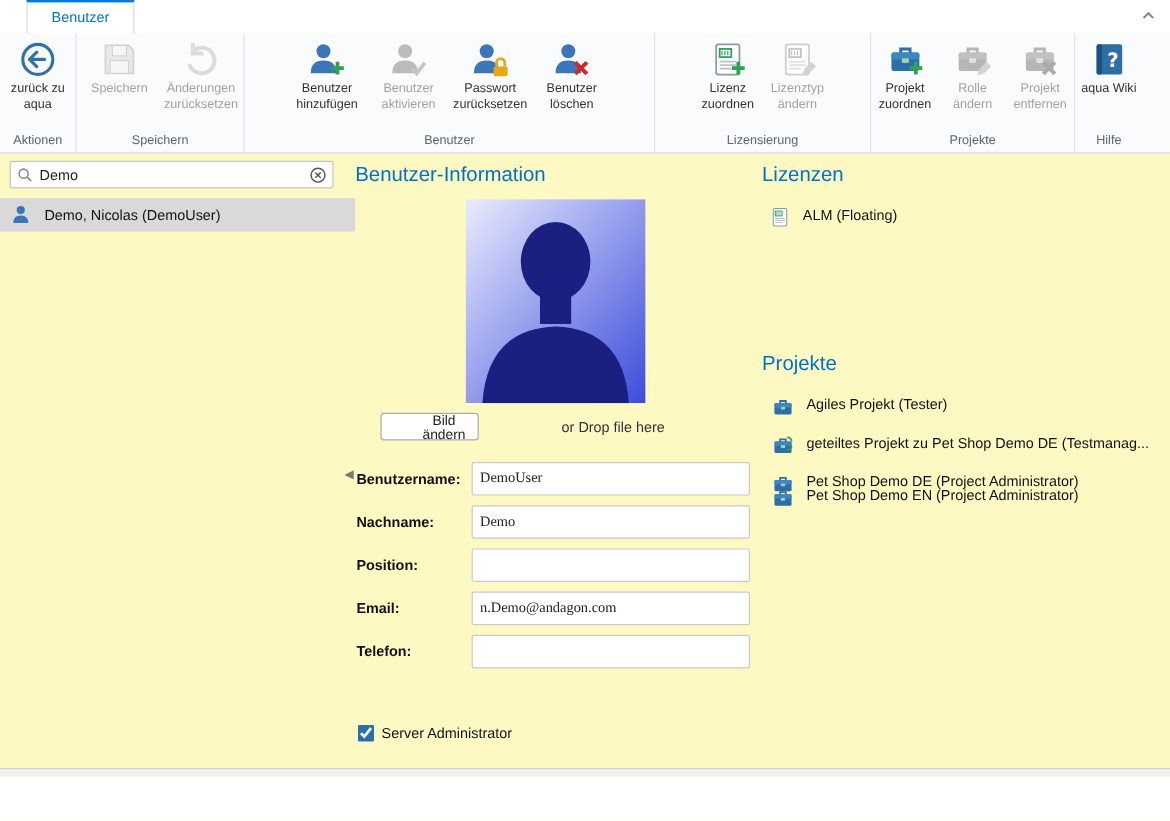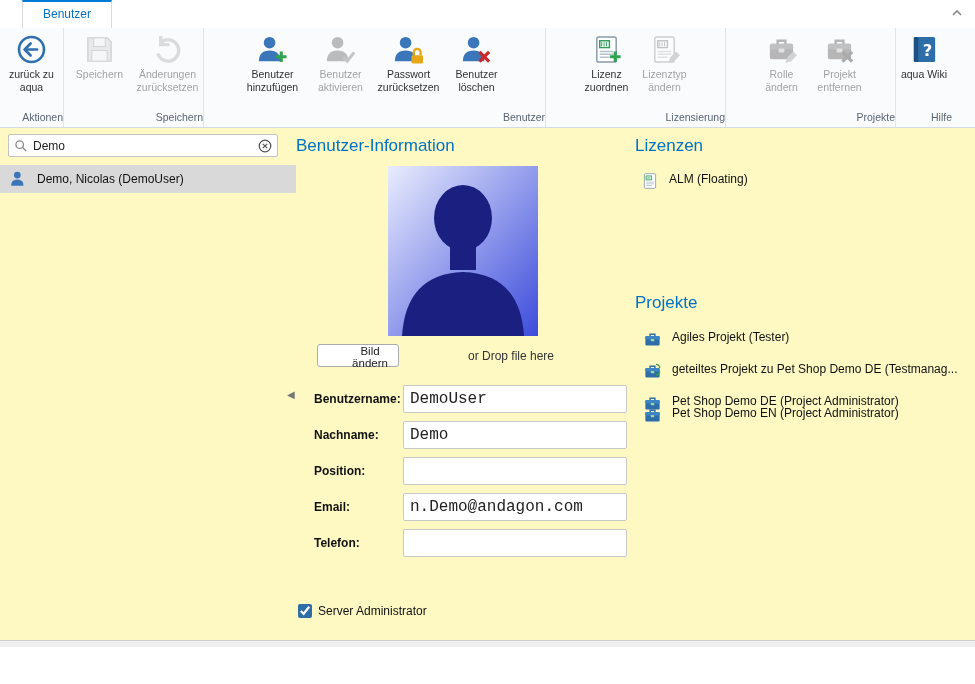--- a/index.html
+++ b/index.html
@@ -12,21 +12,21 @@
   .app-tab { position:absolute; left:22px; top:0; height:28px; padding:0 20px; background:#fff;
              border-top:2px solid #0079d7; border-left:1px solid #d9d9d9; border-right:1px solid #d9d9d9;
              color:#0072c6; font-size:12px; line-height:25px; cursor:default; }
   .collapse-ribbon { position:absolute; right:10px; top:5px; width:16px; height:16px; color:#888; }
 
   
   .ribbon { position:absolute; left:0; top:28px; width:975px; height:100px; background:#fafbfd;
             border-bottom:1px solid #d4dbe3; display:flex; }
   .rgroup { height:100%; display:flex; flex-direction:column; border-right:1px solid #e0e4e9; }
   .rbuttons { flex:1; display:flex; justify-content:center; align-items:stretch; }
-  .rgroup-label { font-size:10.5px; color:#5a6570; text-align:right; height:17px; line-height:15px; }
+  .rgroup-label { font-size:10.5px; color:#5a6570; text-align:center; height:17px; line-height:15px; }
   .rbtn { width:68px; display:flex; flex-direction:column; align-items:center; padding-top:6px; cursor:pointer; }
   .rbtn.narrow { width:58px; }
   .rbtn .ric { width:31px; height:31px; flex:0 0 auto; }
   .rbtn .rlabel { font-size:10.5px; line-height:12.5px; text-align:center; color:#333; margin-top:3px; }
   .rbtn.disabled { opacity:.45; filter:grayscale(1); pointer-events:none; }
 
   
   .searchbox { position:absolute; left:8px; top:134px; width:270px; height:23px; border:1px solid #c3c3c3;
                border-radius:2px; background:#fff; }
   .searchbox input { position:absolute; left:24px; top:0; width:218px; height:21px; border:none; outline:none;
@@ -40,24 +40,24 @@
 
   
   .sec-title { position:absolute; font-size:17px; color:#0072c6; }
   .avatar { position:absolute; left:388px; top:166px; width:150px; height:170px; cursor:pointer; }
   .btn-bild { position:absolute; left:317px; top:344px; width:82px; height:23px; background:#fff;
               border:1px solid #ababab; border-radius:3px; font-size:11.5px; color:#222;
               font-family:"Liberation Sans",sans-serif; cursor:pointer;padding-left:24px; }
   .drop-hint { position:absolute; left:468px; top:349px; font-size:12px; color:#333; }
   .collapse-arrow { position:absolute; left:287px; top:389px; font-size:10px; color:#777; }
   .form { position:absolute; left:297px; top:387px; width:330px; }
-  .frow { display:flex; align-items:center; height:23px; margin-bottom:13px;margin-left:17px; }
+  .frow { display:flex; align-items:center; height:23px; margin-bottom:13px; }
   .frow label { width:96px; font-size:12px; font-weight:bold; color:#111; }
   .frow input { width:232px; height:23px; border:1px solid #c9c9c9; border-radius:2px; padding:13px 6px;
-                font-size:16px; font-family:Liberation Mono, monospace; color:#222; outline:none; }
+                font-size:12px; font-family:Liberation Serif, serif; color:#222; outline:none; }
   .frow input.focused { border-color:#5a9bd5; }
   .admin-row { position:absolute; left:298px; top:604px; display:flex; }
   .admin-row input { width:14px; height:14px; accent-color:#2d6da8; }
   .admin-row span { font-size:12px; color:#111; margin-left:6px; }
 
   
   .lic-item, .proj-item { position:absolute; display:flex; align-items:flex-start; white-space:nowrap; }
   .lic-item svg, .proj-item svg { flex:0 0 auto; }
   .lic-item span, .proj-item span { font-size:12px; color:#111; margin-left:10px; }
 
@@ -188,20 +188,27 @@
             <path d="M20 30 l2-6 6-6 4 4 -6 6 -6 2z" fill="#9aa4ae"></path>
           </svg>
           <div class="rlabel">Lizenztyp ändern</div>
         </div>
       </div>
       <div class="rgroup-label">Lizensierung</div>
     </div>
 
     <div class="rgroup" style="width:170px">
       <div class="rbuttons">
+        <div class="rbtn narrow">
+          <svg class="ric" viewBox="0 0 32 32">
+            <use href="#sym-briefcase"></use>
+            <path d="M25 18 v11 M19.5 23.5 h11" stroke="#2ea44f" stroke-width="3.2" fill="none"></path>
+          </svg>
+          <div class="rlabel">Projekt zuordnen</div>
+        </div>
         <div class="rbtn narrow disabled">
           <svg class="ric" viewBox="0 0 32 32">
             <use href="#sym-briefcase"></use>
             <path d="M20 30 l2-6 6-6 4 4 -6 6 -6 2z" fill="#9aa4ae"></path>
           </svg>
           <div class="rlabel">Rolle ändern</div>
         </div>
         <div class="rbtn narrow disabled">
           <svg class="ric" viewBox="0 0 32 32">
             <use href="#sym-briefcase"></use>

